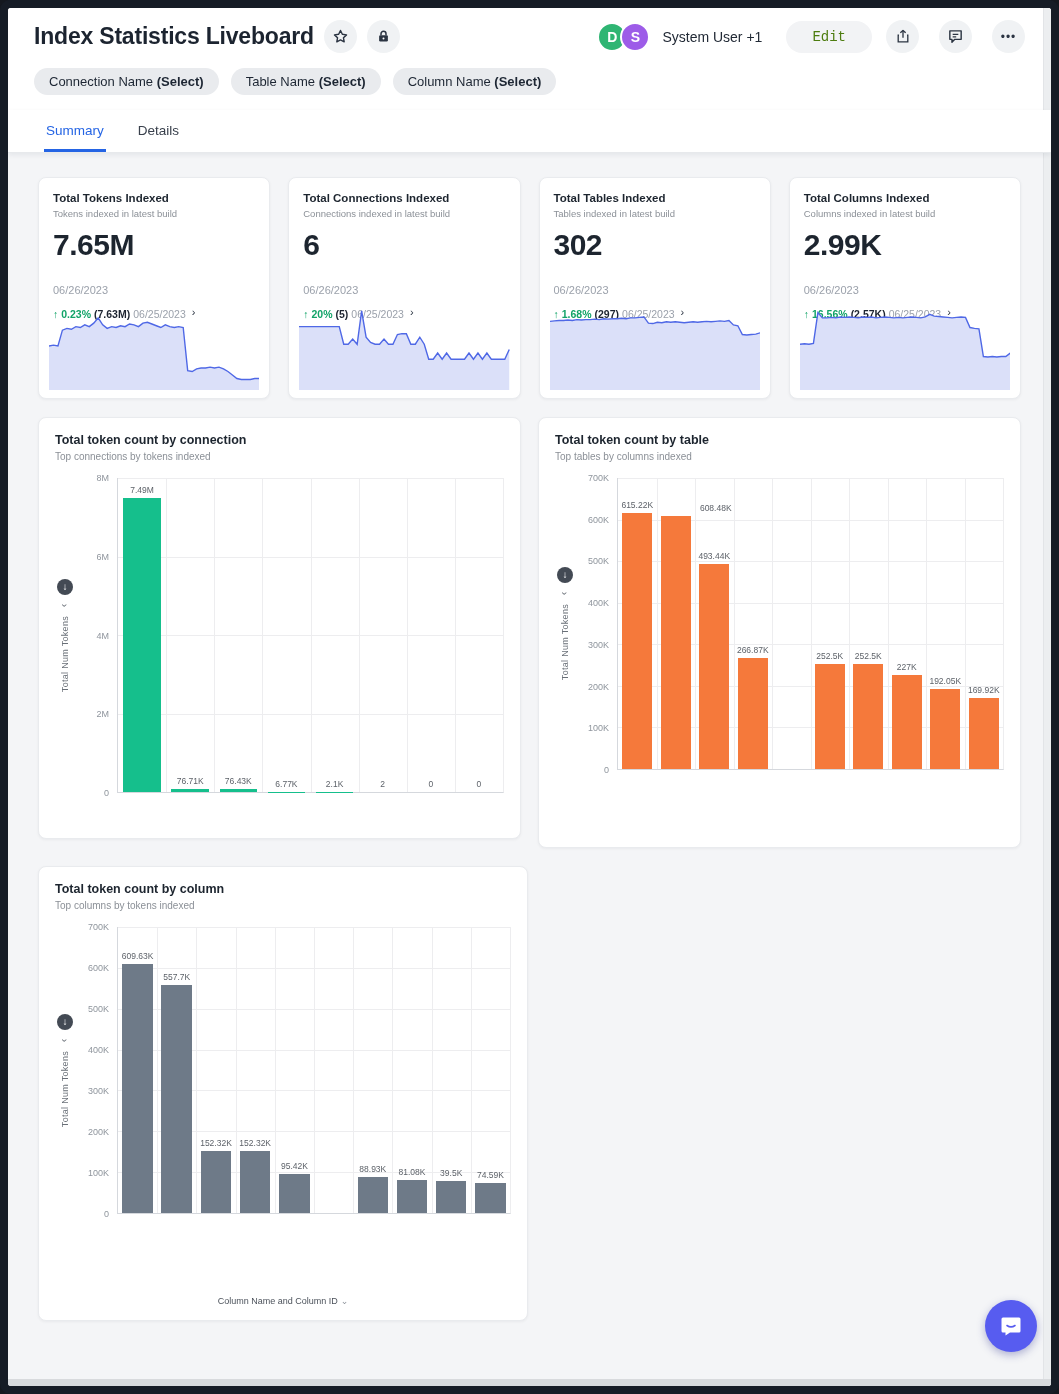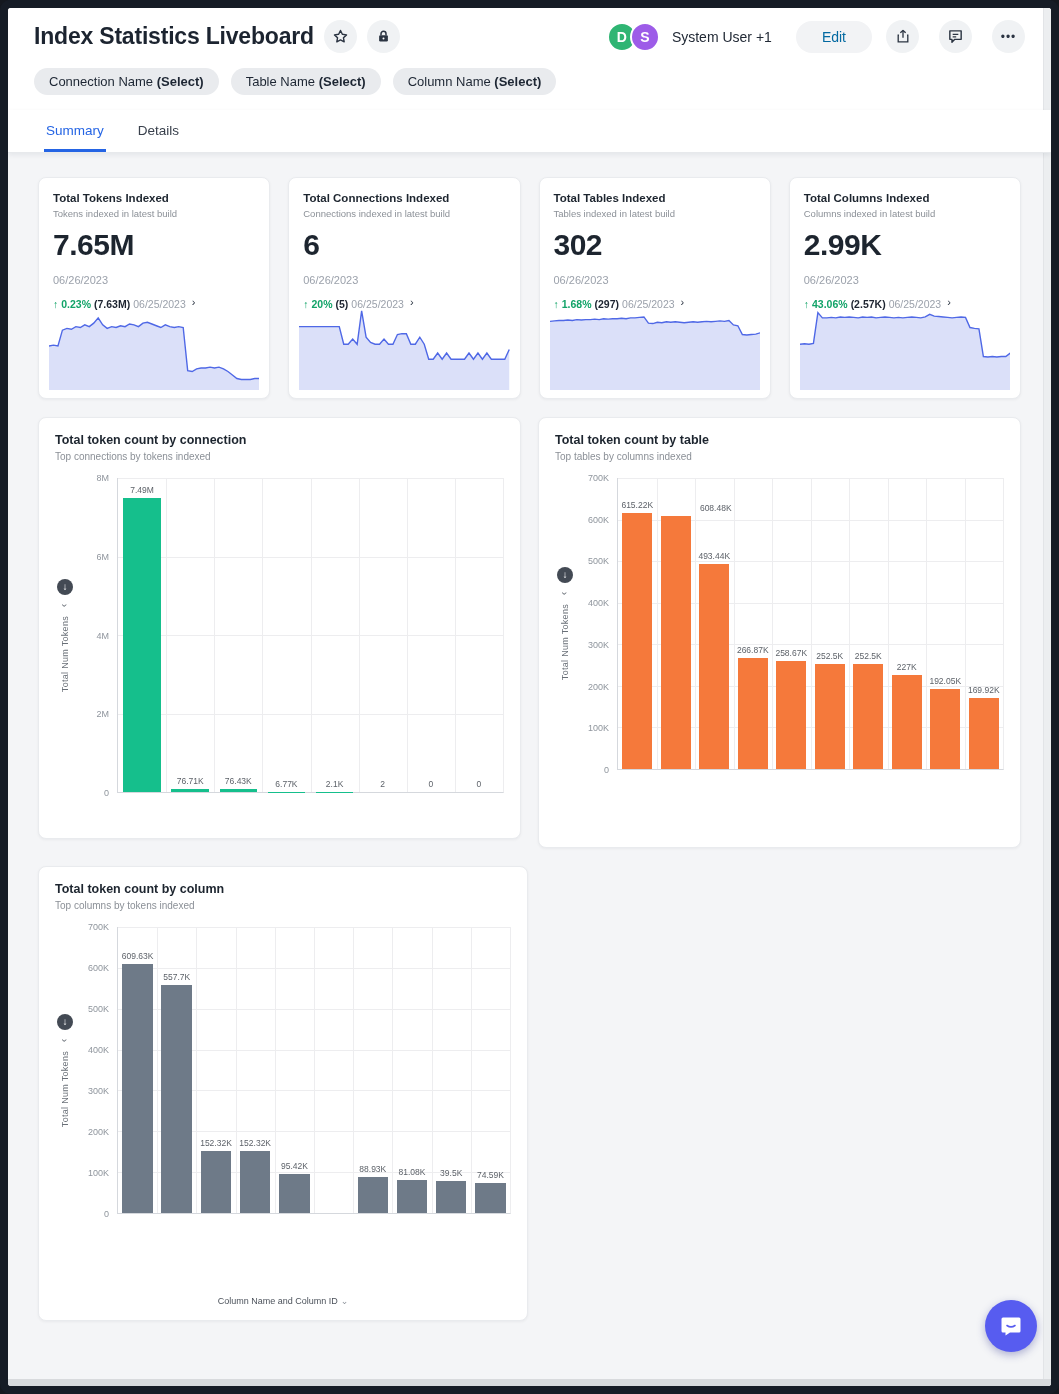--- a/index.html
+++ b/index.html
@@ -13,42 +13,42 @@
   
   .header { background: #ffffff; padding: 12px 26px 0 26px; }
   .title-row { display: flex; align-items: center; }
   .page-title { font-size: 23px; font-weight: 700; color: #1c2430; letter-spacing: -0.2px; }
   .icon-circle { width: 33px; height: 33px; border-radius: 50%; background: #f0f2f4; display: flex; align-items: center; justify-content: center; margin-left: 10px; cursor: pointer; }
   .hdr-right { margin-left: auto; display: flex; align-items: center; gap: 10px; }
   .avatars { display: flex; }
   .avatar { width: 30px; height: 30px; border-radius: 50%; color: #fff; font-size: 14px; font-weight: 700; display: flex; align-items: center; justify-content: center; border: 2px solid #fff; }
   .avatar + .avatar { margin-left: -7px; }
   .authors { font-size: 14px; color: #222a36; margin-left: 2px; }
-  .edit-btn { background: #f2f3f5; color: #0369a1; font-size: 14px; border: none; border-radius: 17px; padding: 8px 26px; margin-left: 14px; }
+  .edit-btn { background: #f2f3f5; color: #4d7c0f; font-size: 14px; border: none; border-radius: 17px; padding: 8px 26px; margin-left: 14px; font-family: Liberation Mono, monospace; }
   .subtitle { font-size: 13px; color: #29303b; margin-top: 9px; }
   .filters { display: flex; gap: 12px; margin-top: 15px; padding-bottom: 15px; }
   .chip { background: #e9ebee; border-radius: 16px; padding: 6px 15px; font-size: 13px; color: #1d2633; cursor: pointer; white-space: nowrap; }
   .chip b { font-weight: 700; }
 
   
   .tabbar { background: #fff; display: flex; gap: 30px; padding: 0 36px; border-bottom: 1px solid #e7e9ec; box-shadow: 0 2px 5px rgba(20,30,50,0.07); position: relative; z-index: 2; }
   .tab { font-size: 13.5px; padding: 13px 2px 11px; cursor: pointer; color: #39404c; border-bottom: 3px solid transparent; }
   .tab.active { color: #2464e4; border-bottom-color: #2464e4; font-weight: 500; }
 
   
   .content { padding: 24px 30px 10px; display: flex; flex-direction: column; gap: 18px; }
   .card { background: #fff; border: 1px solid #e9ebee; border-radius: 8px; box-shadow: 0 1px 3px rgba(15,23,42,0.05); }
 
   
   .kpi-row { display: grid; grid-template-columns: repeat(4, 1fr); gap: 18px; }
   .kpi-card { height: 222px; position: relative; overflow: hidden; padding: 14px 14px 0; }
   .kpi-title { font-size: 11.5px; font-weight: 700; color: #1d252f; }
   .kpi-sub { font-size: 9.5px; color: #8b9097; margin-top: 4px; }
   .kpi-value { font-size: 30px; font-weight: 700; color: #1d252f; margin-top: 9px; letter-spacing: -0.5px; }
-  .kpi-date { font-size: 11px; color: #9ba1ab; margin-top: 12px; }
+  .kpi-date { font-size: 11px; color: #9ba1ab; margin-top: 22px; }
   .kpi-change { display: flex; align-items: center; gap: 3px; margin-top: 12px; font-size: 10.5px; }
   .trend-up { color: #12a368; font-weight: 400; }
   .chg-pct { color: #12a368; font-weight: 700; }
   .chg-val { color: #1d2430; font-weight: 700; }
   .chg-date { color: #9ba1ab; }
   .chg-chev { color: #2b3442; font-size: 11px; margin-left: 3px; transform: translateY(-2px); cursor: pointer; }
   .spark { position: absolute; left: 10px; right: 10px; bottom: 8px; height: 88px; }
   .spark svg { width: 100%; height: 100%; display: block; }
 
   
@@ -195,21 +195,21 @@
             </div>
         </div>
 
         <div class="card kpi-card">
           <div class="kpi-title">Total Columns Indexed</div>
           <div class="kpi-sub">Columns indexed in latest build</div>
           <div class="kpi-value">2.99K</div>
           <div class="kpi-date">06/26/2023</div>
           <div class="kpi-change">
             <span class="trend-up">↑</span>
-            <span class="chg-pct">43.06%</span>
+            <span class="chg-pct">16.56%</span>
             <span class="chg-val">(2.57K)</span>
             <span class="chg-date">06/25/2023</span>
             <span class="chg-chev">›</span>
           </div>
           <div class="spark">
               <svg viewBox="0 0 100 40" preserveAspectRatio="none">
                 <path d="M0.00,19.20L2.13,19.00L4.26,19.20L6.38,18.80L8.51,4.80L10.64,7.20L12.77,7.20L14.89,7.00L17.02,7.20L19.15,6.80L21.28,7.00L23.40,6.80L25.53,7.00L27.66,7.20L29.79,6.80L31.91,7.00L34.04,6.80L36.17,7.20L38.30,7.00L40.43,6.80L42.55,7.00L44.68,7.20L46.81,7.00L48.94,7.20L51.06,7.00L53.19,6.80L55.32,7.00L57.45,7.20L59.57,6.80L61.70,5.60L63.83,6.40L65.96,6.60L68.09,6.80L70.21,7.00L72.34,7.20L74.47,7.00L76.60,6.80L78.72,7.00L80.85,11.60L82.98,12.00L85.11,12.20L87.23,24.80L89.36,25.00L91.49,24.80L93.62,25.00L95.74,24.80L97.87,24.80L100.00,23.20L100,40L0,40Z" fill="#dbe0f9" stroke="none"></path>
                 <path d="M0.00,19.20L2.13,19.00L4.26,19.20L6.38,18.80L8.51,4.80L10.64,7.20L12.77,7.20L14.89,7.00L17.02,7.20L19.15,6.80L21.28,7.00L23.40,6.80L25.53,7.00L27.66,7.20L29.79,6.80L31.91,7.00L34.04,6.80L36.17,7.20L38.30,7.00L40.43,6.80L42.55,7.00L44.68,7.20L46.81,7.00L48.94,7.20L51.06,7.00L53.19,6.80L55.32,7.00L57.45,7.20L59.57,6.80L61.70,5.60L63.83,6.40L65.96,6.60L68.09,6.80L70.21,7.00L72.34,7.20L74.47,7.00L76.60,6.80L78.72,7.00L80.85,11.60L82.98,12.00L85.11,12.20L87.23,24.80L89.36,25.00L91.49,24.80L93.62,25.00L95.74,24.80L97.87,24.80L100.00,23.20" fill="none" stroke="#4f68e6" stroke-width="1.4" vector-effect="non-scaling-stroke"></path>
               </svg>
             </div>
@@ -327,24 +327,20 @@
                   <div class="bar-label" style="bottom: calc(86.9257% + 3px); margin-left: 40px;">608.48K</div>
                 </div>
                 <div class="bar-col" style="left: 20%; width: 10%;">
                   <div class="bar" style="height: 70.4914%; background: rgb(245, 121, 59);"></div>
                   <div class="bar-label" style="bottom: calc(70.4914% + 3px);">493.44K</div>
                 </div>
                 <div class="bar-col" style="left: 30%; width: 10%;">
                   <div class="bar" style="height: 38.1243%; background: rgb(245, 121, 59);"></div>
                   <div class="bar-label" style="bottom: calc(38.1243% + 3px);">266.87K</div>
                 </div>
-                <div class="bar-col" style="left: 40%; width: 10%;">
-                  <div class="bar" style="height: 36.9529%; background: rgb(245, 121, 59);"></div>
-                  <div class="bar-label" style="bottom: calc(36.9529% + 3px);">258.67K</div>
-                </div>
                 <div class="bar-col" style="left: 50%; width: 10%;">
                   <div class="bar" style="height: 36.0714%; background: rgb(245, 121, 59);"></div>
                   <div class="bar-label" style="bottom: calc(36.0714% + 3px);">252.5K</div>
                 </div>
                 <div class="bar-col" style="left: 60%; width: 10%;">
                   <div class="bar" style="height: 36.0714%; background: rgb(245, 121, 59);"></div>
                   <div class="bar-label" style="bottom: calc(36.0714% + 3px);">252.5K</div>
                 </div>
                 <div class="bar-col" style="left: 70%; width: 10%;">
                   <div class="bar" style="height: 32.4286%; background: rgb(245, 121, 59);"></div>

